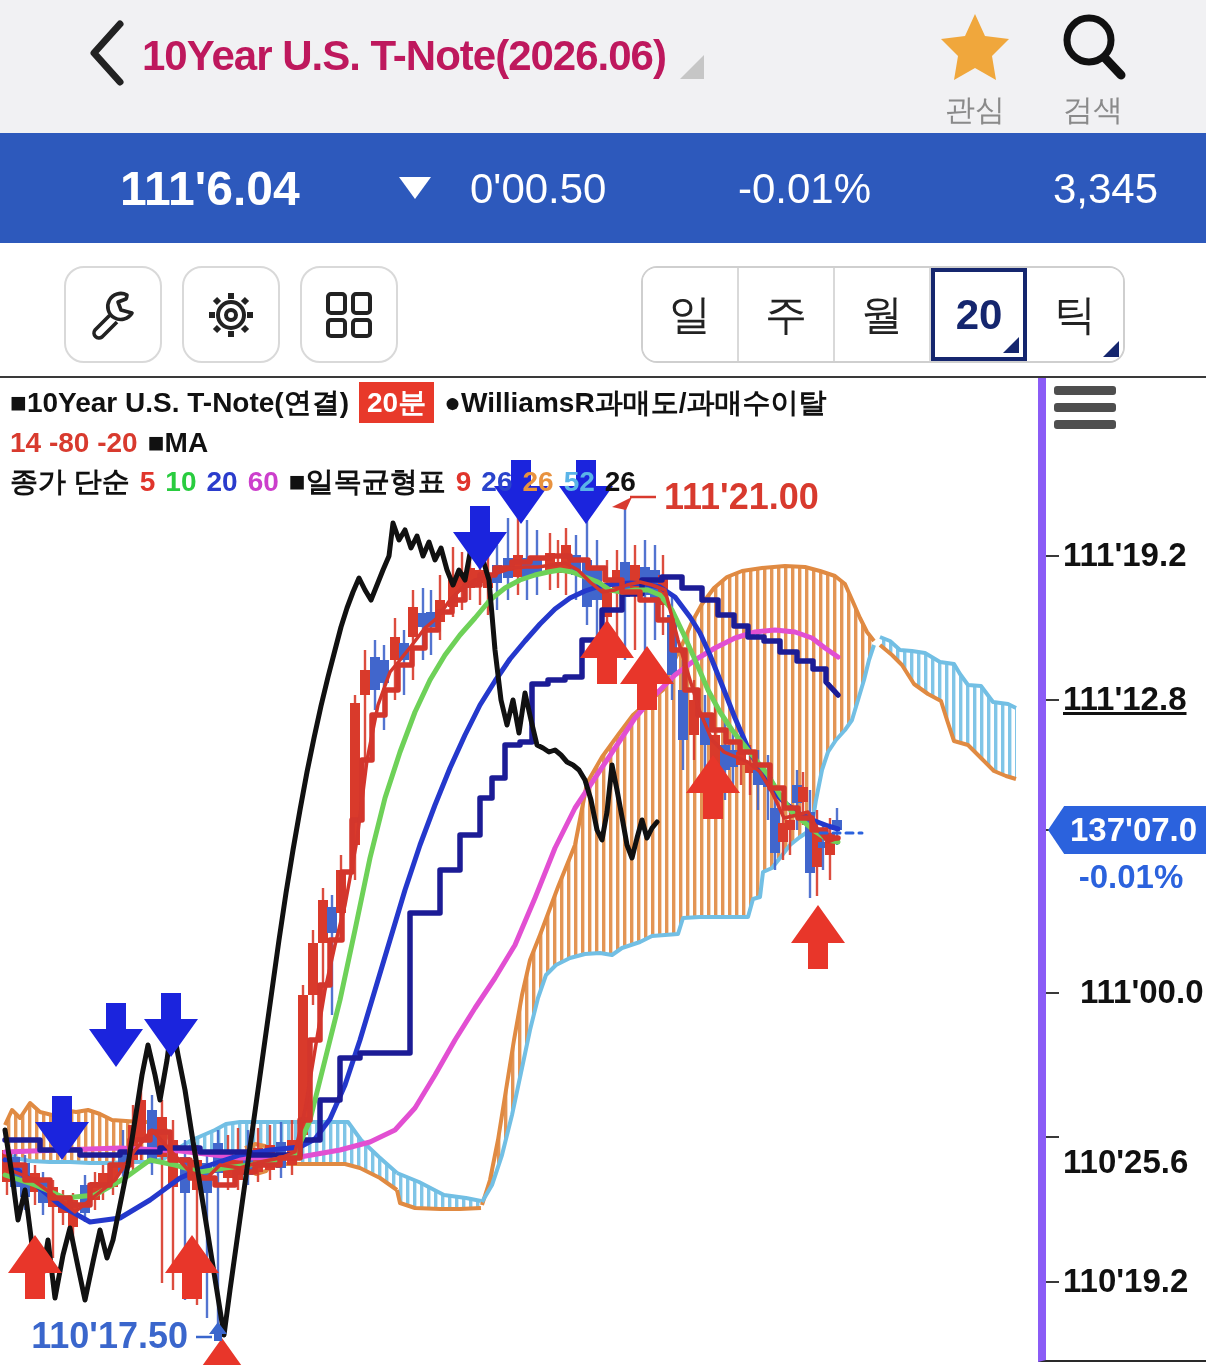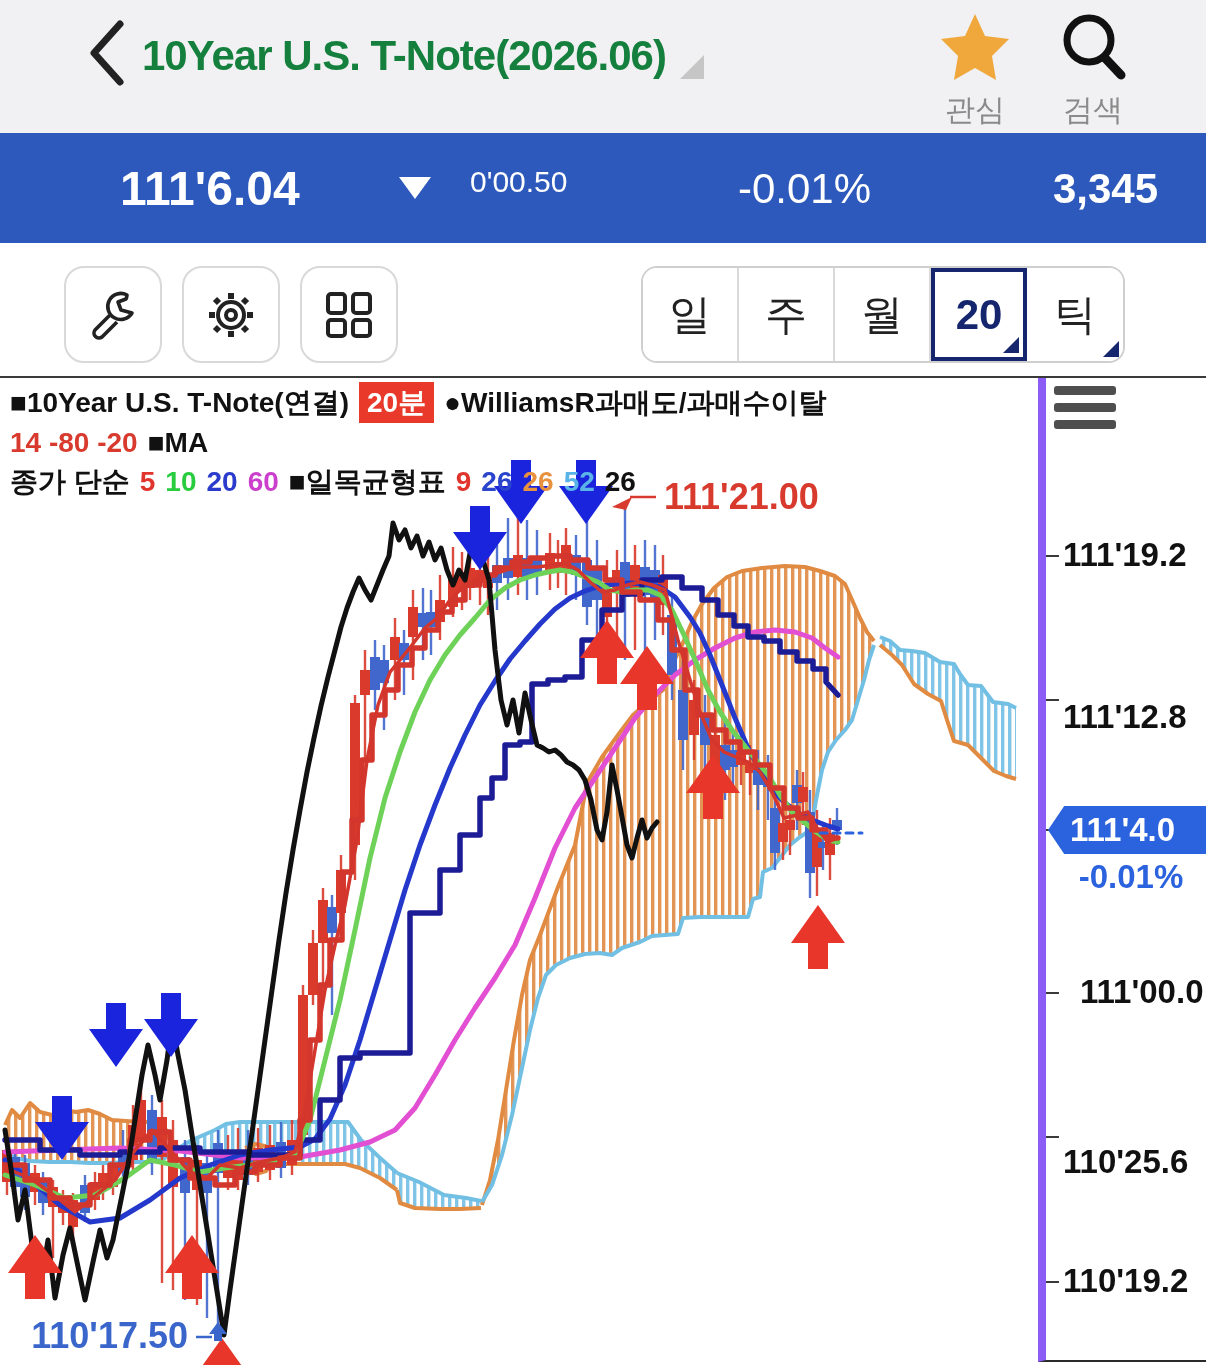--- a/index.html
+++ b/index.html
@@ -2,32 +2,32 @@
 <html><head>
 <meta charset="utf-8">
 <style>
   html,body{margin:0;padding:0;background:#fff;}
   #app{position:relative;width:1206px;height:1365px;overflow:hidden;background:#fff;
        font-family:"Liberation Sans",sans-serif;}
   
   #header{position:absolute;left:0;top:0;width:1206px;height:133px;background:#f1f1f3;}
   #back-btn{position:absolute;left:84px;top:18px;width:46px;height:70px;cursor:pointer;}
   #title-wrap{position:absolute;left:142px;top:26px;height:60px;display:flex;align-items:center;cursor:pointer;}
-  #title{font-size:42px;font-weight:bold;color:#15803d;letter-spacing:-1px;}
+  #title{font-size:42px;font-weight:bold;color:#be185d;letter-spacing:-1px;}
   #title-tri{width:0;height:0;border-left:24px solid transparent;border-bottom:24px solid #c6c6c6;margin-left:14px;margin-top:22px;}
   .hd-act{position:absolute;top:12px;width:90px;text-align:center;}
   #fav-act{left:930px;} #search-act{left:1048px;}
   .hd-label{font-size:30px;color:#8a8a8a;margin-top:6px;}
   
   #pricebar{position:absolute;left:0;top:133px;width:1206px;height:110px;background:#2d59bc;color:#fff;}
   #pb-price{position:absolute;left:120px;top:28px;font-size:48px;font-weight:bold;}
   #pb-dir{position:absolute;left:399px;top:44px;width:0;height:0;border-left:16px solid transparent;border-right:16px solid transparent;border-top:22px solid #fff;}
-  #pb-chg{position:absolute;left:470px;top:32px;font-size:30px;}
+  #pb-chg{position:absolute;left:470px;top:32px;font-size:42px;}
   #pb-pct{position:absolute;left:738px;top:32px;font-size:42px;}
-  #pb-vol{position:absolute;left:1040px;top:32px;font-size:42px;width:118px;text-align:right;font-weight:bold;}
+  #pb-vol{position:absolute;left:1040px;top:32px;font-size:42px;width:118px;text-align:right;}
   
   .toolbtn{position:absolute;top:266px;width:94px;height:93px;background:#fff;border:2px solid #d9d9d9;border-radius:20px;display:flex;align-items:center;justify-content:center;cursor:pointer;}
   #tool-wrench{left:64px;} #tool-gear{left:182px;} #tool-grid{left:300px;}
   #tf-group{position:absolute;left:641px;top:266px;height:93px;display:flex;border:2px solid #cfcfcf;border-radius:16px;overflow:visible;background:#fff;}
   .tf-cell{position:relative;width:96px;height:93px;box-sizing:border-box;display:flex;align-items:center;justify-content:center;
            font-size:42px;color:#222;border-right:2px solid #d9d9d9;cursor:pointer;background:#fff;}
   .tf-cell:last-child{border-right:none;border-radius:0 14px 14px 0;}
   .tf-cell:first-child{border-radius:14px 0 0 14px;}
   .tf-cell.sel{border:4px solid #15266e;color:#15266e;font-weight:bold;z-index:2;}
   .tf-tri{position:absolute;right:4px;bottom:4px;width:0;height:0;border-left:16px solid transparent;border-bottom:16px solid #15266e;}
@@ -377,27 +377,27 @@
   <div id="axis">
     <div id="hamburger">
         <div></div>
         <div></div>
         <div></div>
       </div>
     <div id="axis-ticks">
         <div class="tick-line" style="top: 177px;"></div>
         <div class="tick-label" style="top: 158px;">111'19.2</div>
         <div class="tick-line" style="top: 321px;"></div>
-        <div class="tick-label" style="top: 320px;">111'12.8</div>
+        <div class="tick-label" style="top: 302px; text-decoration: underline;">111'12.8</div>
         <div class="tick-line" style="top: 614px;"></div>
         <div class="tick-label" style="top: 595px; margin-left: 17px;">111'00.0</div>
         <div class="tick-line" style="top: 758px;"></div>
         <div class="tick-label" style="top: 739px; margin-top: 26px;">110'25.6</div>
         <div class="tick-line" style="top: 903px;"></div>
         <div class="tick-label" style="top: 884px;">110'19.2</div>
         <div class="tick-line" style="top: 451px;"></div>
       </div>
     <div id="price-badge" style="top: 428px; background: rgb(43, 98, 221);">
-      <span>111'4.0</span>
+      <span>137'07.0</span>
     </div>
     <div id="badge-pct" style="top: 480px;">-0.01%</div>
   </div>
 </div>
 
 </body></html>

